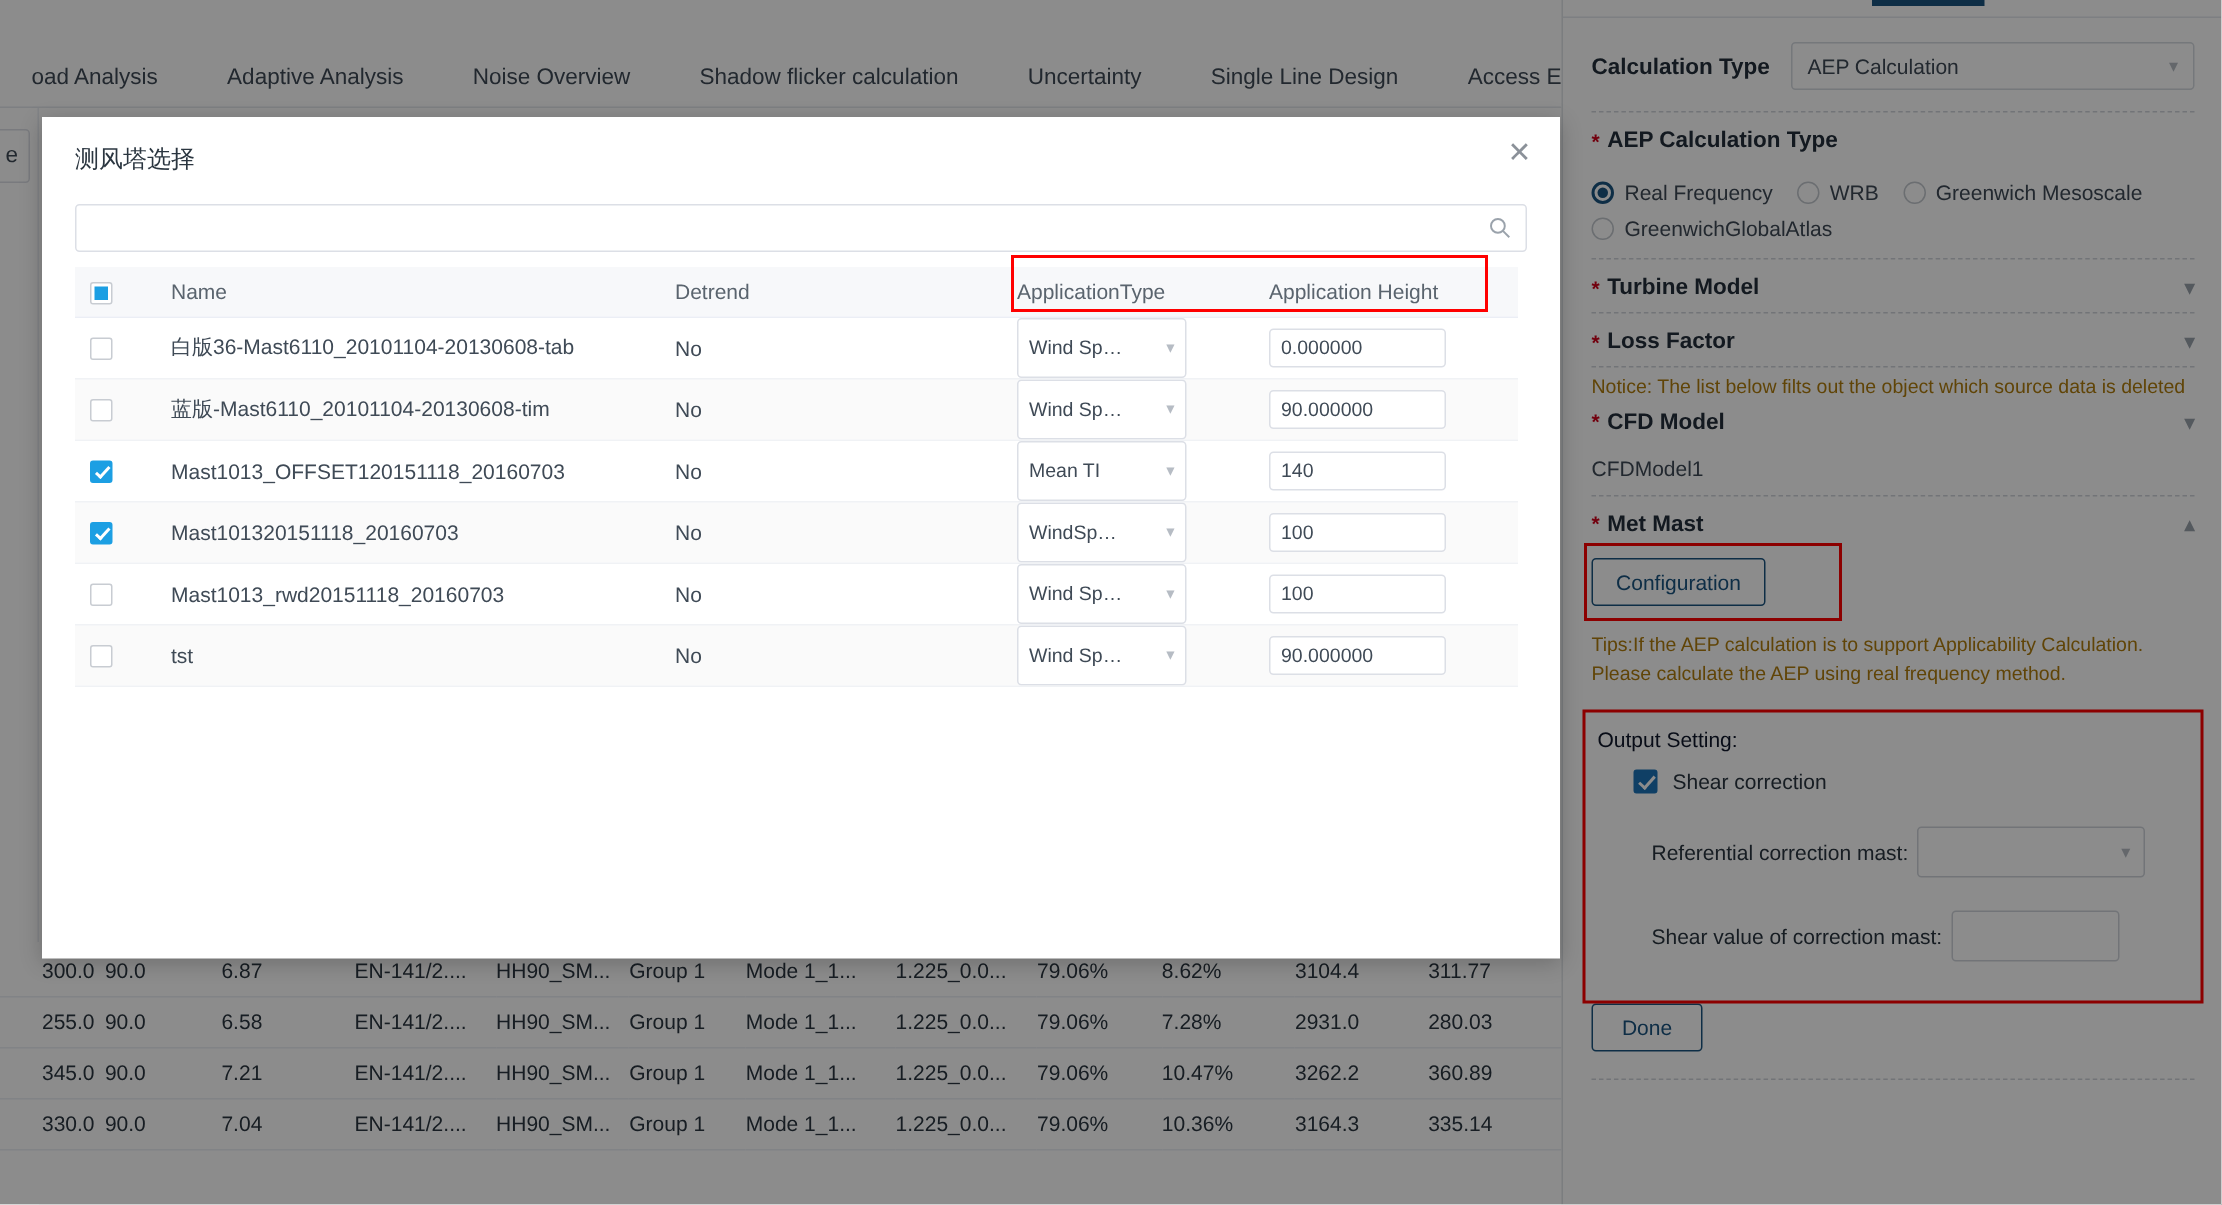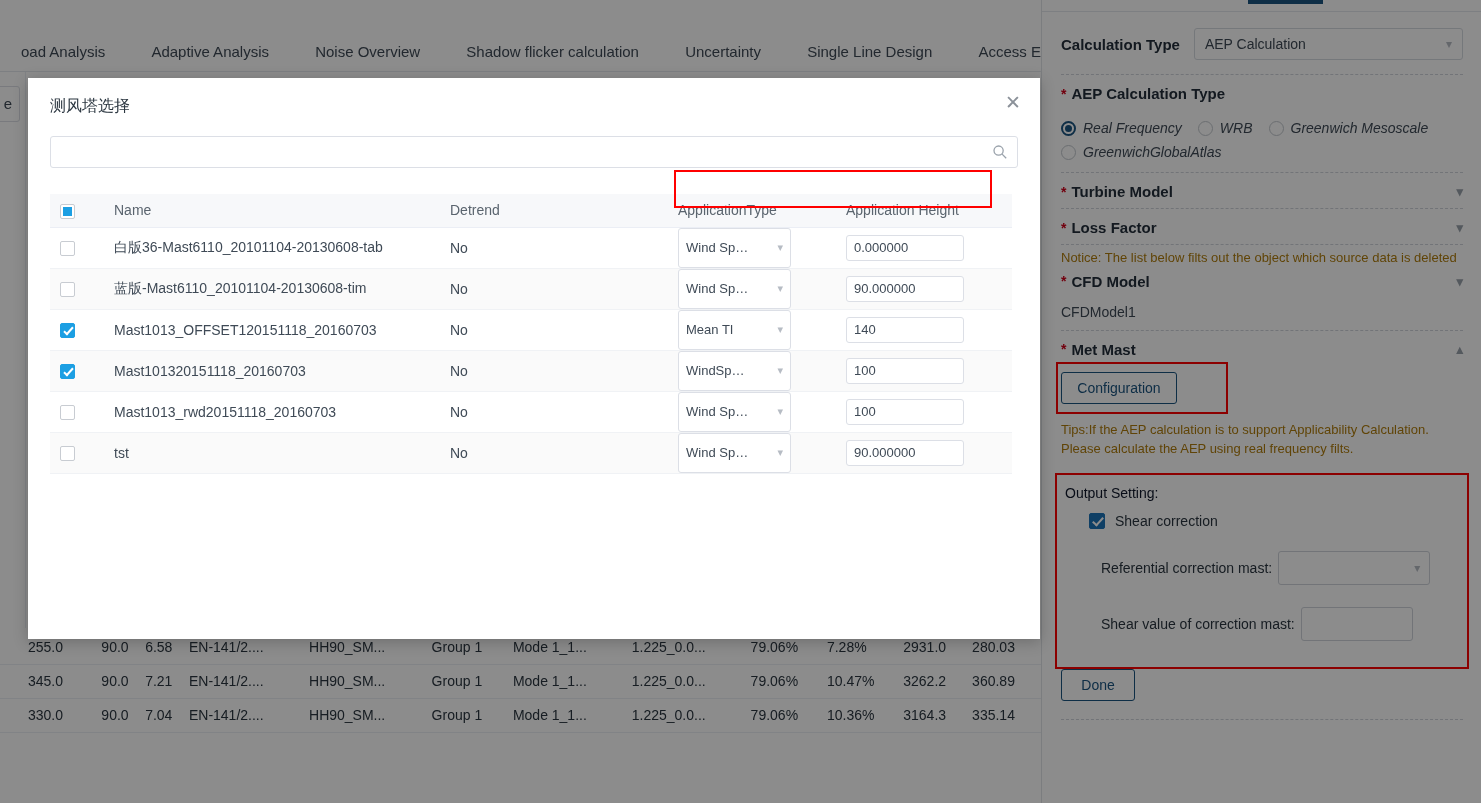--- a/index.html
+++ b/index.html
@@ -170,21 +170,20 @@
     padding: 10px 19px 12px 19px;
     gap: 0px;
   }
   .radio-item {
     display: flex;
     align-items: center;
     margin-right: 16px;
     margin-bottom: 8px;
     font-size: 14px;
     color: #3f4a56;
-    font-style: italic;
   }
   .radio-item:last-child { margin-bottom: 0; }
   .radio-dot {
     width: 15px; height: 15px;
     border-radius: 50%;
     border: 1px solid #c3c8ce;
     background: #fff;
     margin-right: 7px;
     flex: 0 0 auto;
     position: relative;
@@ -362,21 +361,21 @@
   }
   .search-icon {
     position: absolute;
     right: 9px; top: 7px;
     width: 16px; height: 16px;
     color: #9aa2ab;
   }
 
   .mtable-wrap {
     position: absolute;
-    left: 22px; top: 116px;
+    left: 22px; top: 100px;
     width: 962px;
   }
   table.mtable {
     width: 962px;
     border-collapse: collapse;
     font-size: 14px;
     color: #3f4a56;
     table-layout: fixed;
   }
   table.mtable thead th {
@@ -514,20 +513,34 @@
         <span class="bg-tab">Access Econom</span>
       </div>
     </div>
 
     <div class="bg-left-strip"></div>
     <div class="bg-sidebtn">e</div>
 
     <div class="bg-rowfill"></div>
     <table class="bg-table">
       <tbody>
+        <tr>
+          <td style="width:56px;padding-left:28px">300.0</td>
+          <td style="width:70px">90.0</td>
+          <td style="width:80px">6.87</td>
+          <td style="width:85px">EN-141/2....</td>
+          <td style="width:80px">HH90_SM...</td>
+          <td style="width:70px">Group 1</td>
+          <td style="width:90px">Mode 1_1...</td>
+          <td style="width:85px">1.225_0.0...</td>
+          <td style="width:75px">79.06%</td>
+          <td style="width:80px">8.62%</td>
+          <td style="width:80px">3104.4</td>
+          <td style="width:80px">311.77</td>
+        </tr>
         <tr>
           <td style="padding-left:28px">255.0</td>
           <td>90.0</td>
           <td>6.58</td>
           <td>EN-141/2....</td>
           <td>HH90_SM...</td>
           <td>Group 1</td>
           <td>Mode 1_1...</td>
           <td>1.225_0.0...</td>
           <td>79.06%</td>
@@ -653,21 +666,21 @@
           <span>Met Mast</span>
           <span class="sec-chev">▴</span>
         </div>
       </div>
 
       <div class="config-wrap">
         <div class="hl-box" style="left:-5px; top:0px; width:172px; height:52px;"></div>
         <button class="btn-outline">Configuration</button>
       </div>
 
-      <div class="tips-text">Tips:If the AEP calculation is to support Applicability Calculation. Please calculate the AEP using real frequency filts.</div>
+      <div class="tips-text">Tips:If the AEP calculation is to support Applicability Calculation. Please calculate the AEP using real frequency method.</div>
 
       <div class="output-box">
         <div class="hl-box" style="left:0px; top:0px; width:414px; height:196px;"></div>
 
         <div class="output-title">Output Setting:</div>
 
         <label class="cb-row">
           <span class="cb on"></span>
           <span>Shear correction</span>
         </label>

